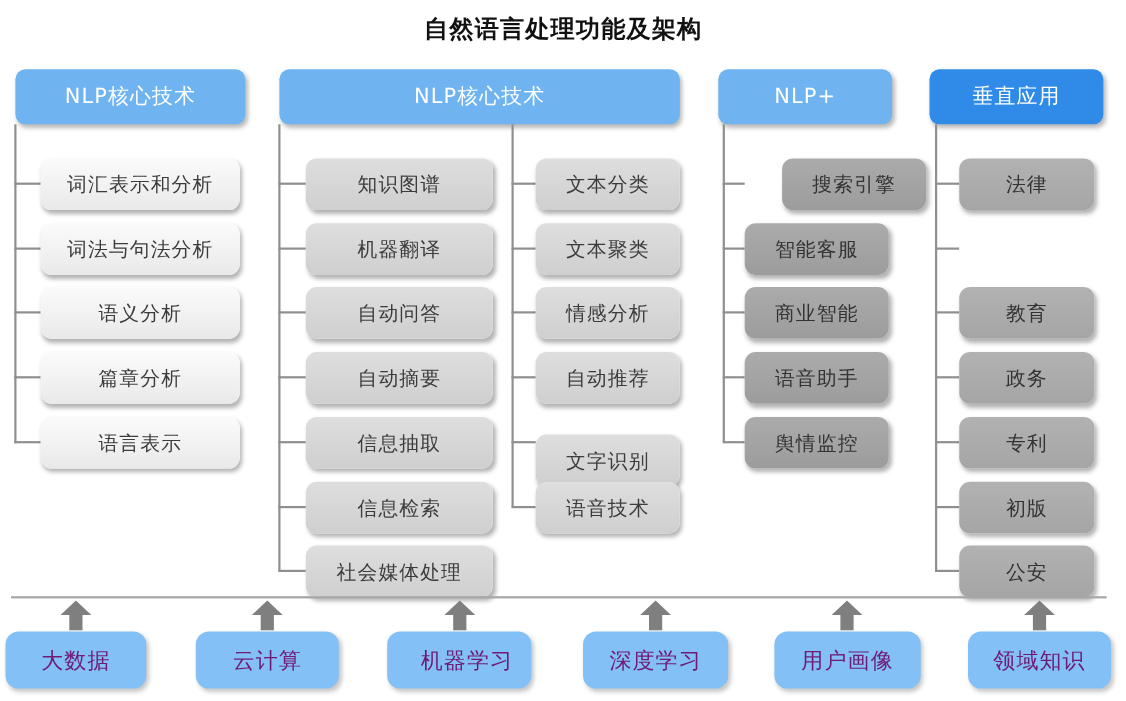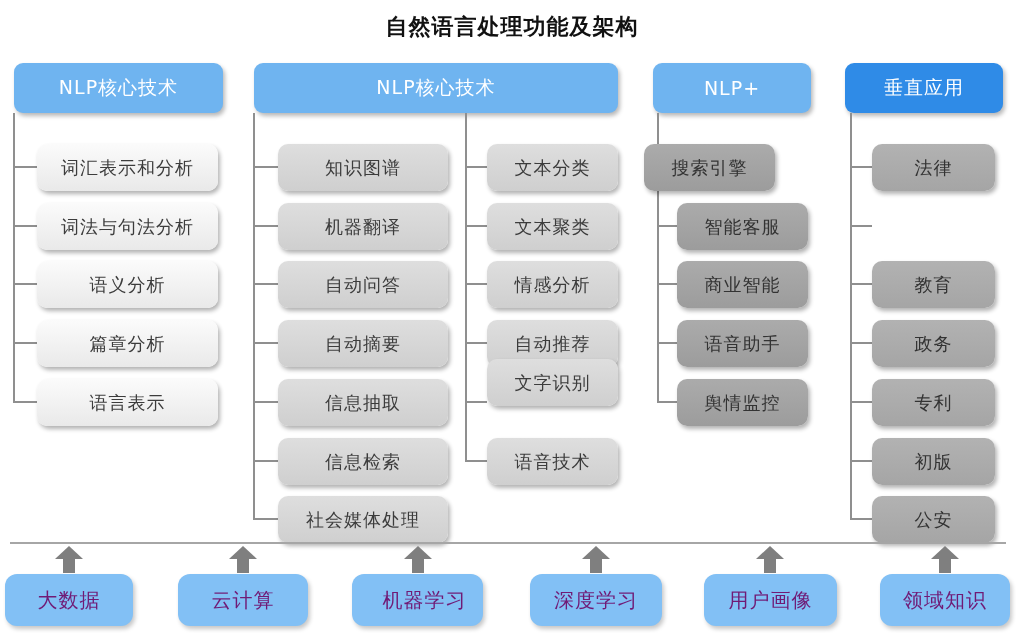--- a/index.html
+++ b/index.html
@@ -171,24 +171,24 @@
   <div class="box g2" style="left:278px; top:261px; width:170px;">自动问答</div>
   <div class="box g2" style="left:278px; top:320px; width:170px;">自动摘要</div>
   <div class="box g2" style="left:278px; top:379px; width:170px;">信息抽取</div>
   <div class="box g2" style="left:278px; top:438px; width:170px;">信息检索</div>
   <div class="box g2" style="left:278px; top:496px; width:170px;">社会媒体处理</div>
 
   <div class="box g2" style="left:487px; top:144px; width:131px;">文本分类</div>
   <div class="box g2" style="left:487px; top:203px; width:131px;">文本聚类</div>
   <div class="box g2" style="left:487px; top:261px; width:131px;">情感分析</div>
   <div class="box g2" style="left:487px; top:320px; width:131px;">自动推荐</div>
-  <div class="box g2" style="left:487px; top:359px; width:131px;">文字识别</div>
+  <div class="box g2" style="left:487px; top:395px; width:131px;">文字识别</div>
   <div class="box g2" style="left:487px; top:438px; width:131px;">语音技术</div>
 
-  <div class="box g3" style="left:644px; top:144px; width:131px;">搜索引擎</div>
+  <div class="box g3" style="left:711px; top:144px; width:131px;">搜索引擎</div>
   <div class="box g3" style="left:677px; top:203px; width:131px;">智能客服</div>
   <div class="box g3" style="left:677px; top:261px; width:131px;">商业智能</div>
   <div class="box g3" style="left:677px; top:320px; width:131px;">语音助手</div>
   <div class="box g3" style="left:677px; top:379px; width:131px;">舆情监控</div>
 
   <div class="box g4" style="left:872px; top:144px; width:123px;">法律</div>
   <div class="box g4" style="left:872px; top:261px; width:123px;">教育</div>
   <div class="box g4" style="left:872px; top:320px; width:123px;">政务</div>
   <div class="box g4" style="left:872px; top:379px; width:123px;">专利</div>
   <div class="box g4" style="left:872px; top:438px; width:123px;">初版</div>

